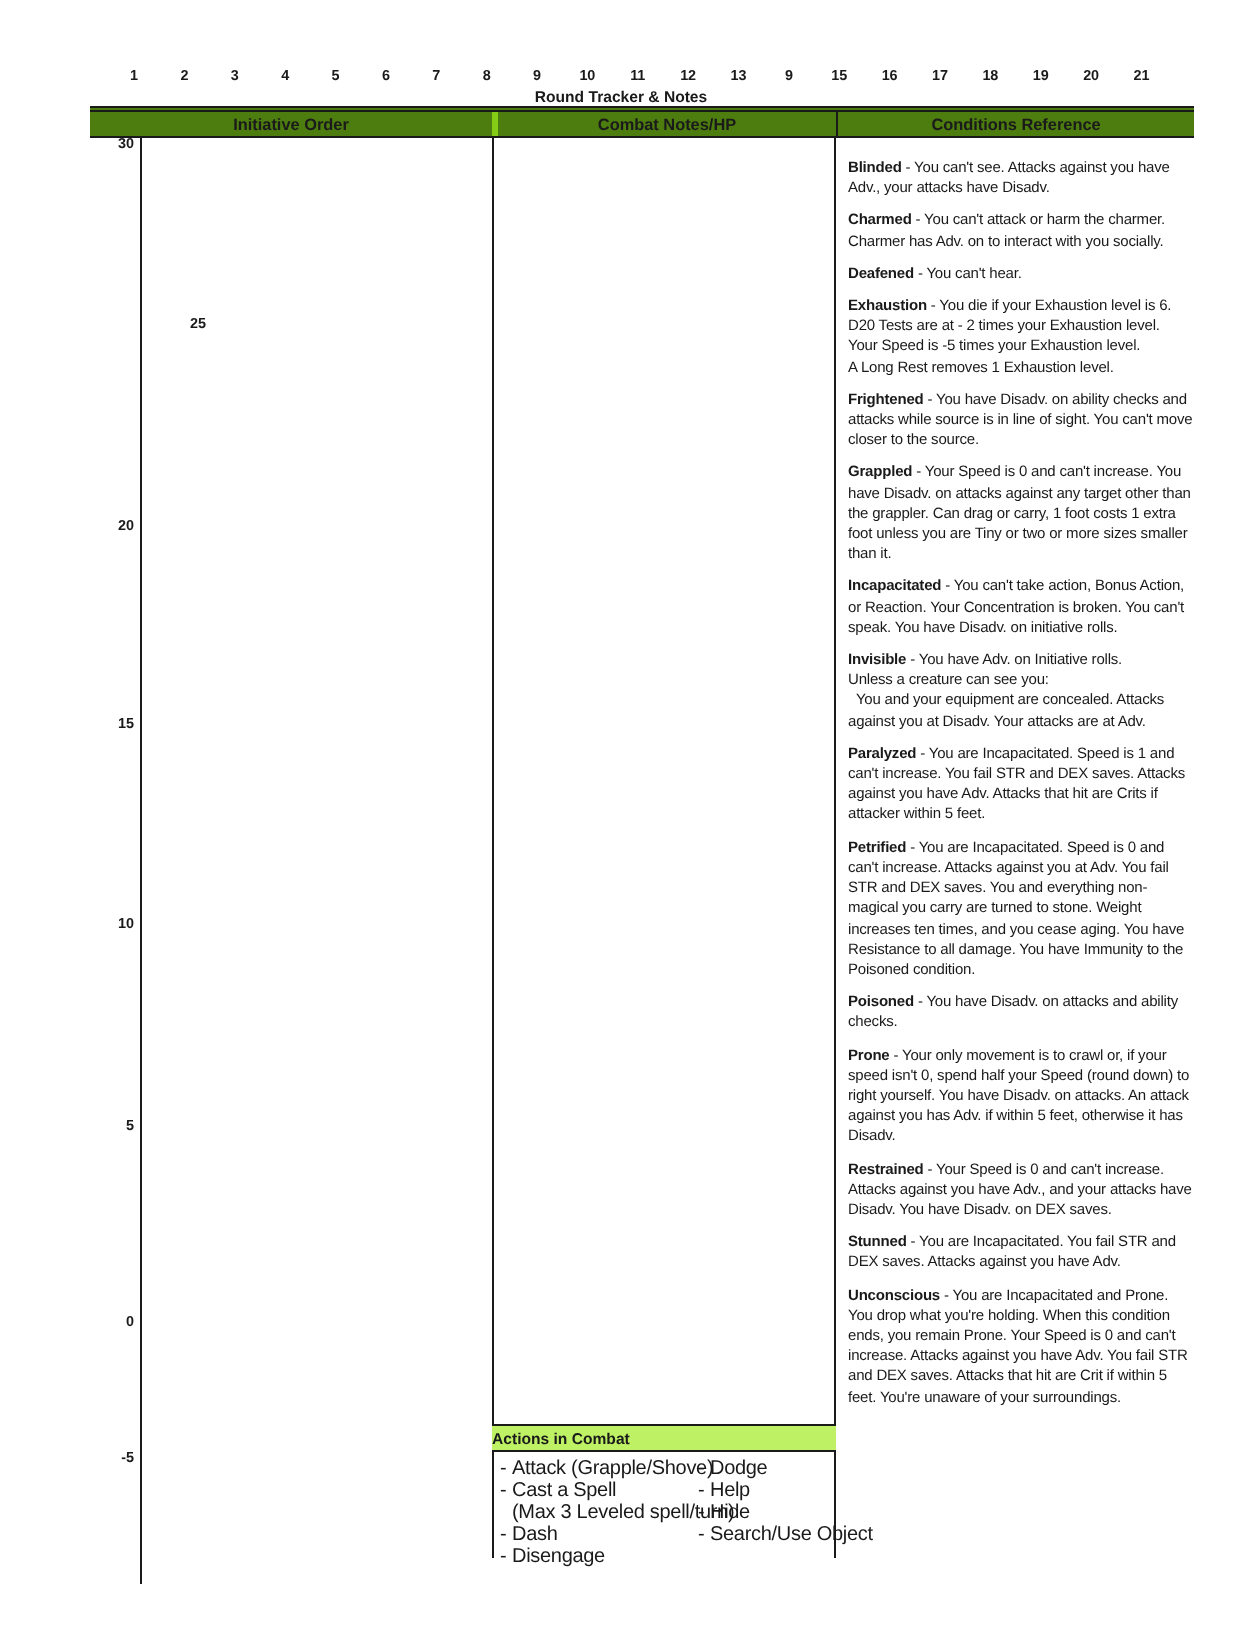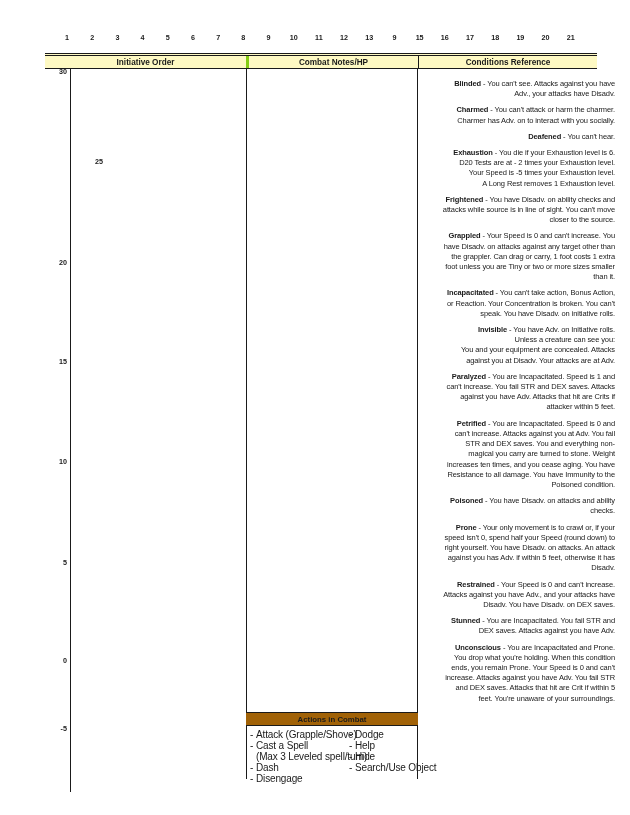--- a/index.html
+++ b/index.html
@@ -4,21 +4,21 @@
 <style>
   * { margin:0; padding:0; box-sizing:border-box; }
   html,body { width:630px; height:815px; }
   body { background:#ffffff; font-family:"Liberation Sans",sans-serif; color:#1a1a1a; position:relative; overflow:hidden; }
   .page { position:absolute; inset:0; }
 
   .round-numbers { position:absolute; left:60px; top:33px; width:518px; display:flex; justify-content:space-between; font-weight:bold; font-size:7.2px; }
   .round-num { width:14px; text-align:center; }
   .round-title { position:absolute; left:38px; top:44px; width:545px; text-align:center; font-weight:bold; font-size:7.8px; }
 
-  .thead { position:absolute; left:45px; top:53px; width:552px; height:16px; border-top:3px double #1a1a1a; border-bottom:1.5px solid #1a1a1a; display:flex; background:#fef9c3; }
+  .thead { position:absolute; left:45px; top:53px; width:552px; height:16px; border-top:3px double #1a1a1a; border-bottom:1.5px solid #1a1a1a; display:flex; background:#4d7c0f; }
   .th { font-weight:bold; font-size:8.2px; display:flex; align-items:center; justify-content:center; }
   .th1 { width:201px; }
   .th2 { width:172px; border-left:3px solid #84cc16; }
   .th3 { width:179px; border-left:1px solid #1a1a1a; }
 
   .vline { position:absolute; width:1px; background:#1a1a1a; }
   .vline-init { left:70px; top:69px; height:723px; }
   .vline-col2 { left:246px; top:69px; height:710px; }
   .vline-col3 { left:417px; top:69px; height:710px; }
 
@@ -29,27 +29,27 @@
   .init-scale .init-num:nth-child(4){top:357px;}
   .init-scale .init-num:nth-child(5){top:457px;}
   .init-scale .init-num:nth-child(6){top:558px;}
   .init-scale .init-num:nth-child(7){top:656px;}
   .init-scale .init-num:nth-child(8){top:724px;}
 
   .blank-col { position:absolute; top:69px; background:transparent; }
   .blank-initiative { left:71px; width:174px; height:722px; }
   .blank-notes { left:247px; width:170px; height:643px; }
 
-  .conditions { position:absolute; left:441px; top:79px; width:174px; font-size:7.5px; line-height:10.2px; letter-spacing:-0.1px;text-align:right; }
+  .conditions { position:absolute; left:424px; top:79px; width:174px; font-size:7.5px; line-height:10.2px; letter-spacing:-0.1px; }
   .cond { margin-bottom:6px; }
   .cond-name { font-weight:bold; }
   .cond-desc { white-space:pre-line; }
 
   .actions-box { position:absolute; left:246px; top:712px; width:172px; }
-  .actions-title { border-top:1px solid #1a1a1a; border-bottom:1px solid #1a1a1a; height:14px; text-align:center; font-weight:bold; font-size:7.8px; line-height:14px; background:#a16207; }
+  .actions-title { border-top:1px solid #1a1a1a; border-bottom:1px solid #1a1a1a; height:14px; text-align:left; font-weight:bold; font-size:7.8px; line-height:14px; background:#bef264; }
   .actions-cols { display:flex; padding:3px 0 0 4px; font-size:10px; letter-spacing:-0.15px; }
   .actions-col-left { width:99px; }
   .actions-col-right { width:69px; }
   .action-item { line-height:11px; white-space:nowrap; }
   .bullet { display:inline-block; width:6px; }
 </style>
 </head>
 <body>
 
 <div class="page">
@@ -72,20 +72,21 @@
       <span class="round-num">9</span>
       <span class="round-num">15</span>
       <span class="round-num">16</span>
       <span class="round-num">17</span>
       <span class="round-num">18</span>
       <span class="round-num">19</span>
       <span class="round-num">20</span>
       <span class="round-num">21</span>
     </div>
 
+  <div class="round-title">Round Tracker &amp; Notes</div>
 
   <div class="thead">
     <div class="th th1">Initiative Order</div>
     <div class="th th2">Combat Notes/HP</div>
     <div class="th th3">Conditions Reference</div>
   </div>
 
   <div class="vline vline-init"></div>
   <div class="vline vline-col2"></div>
   <div class="vline vline-col3"></div>

